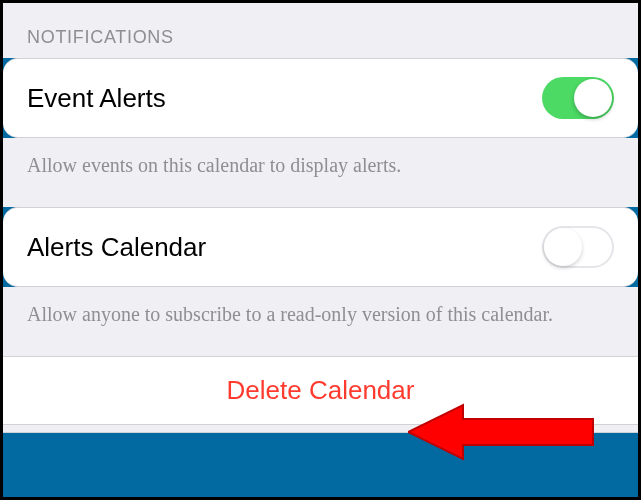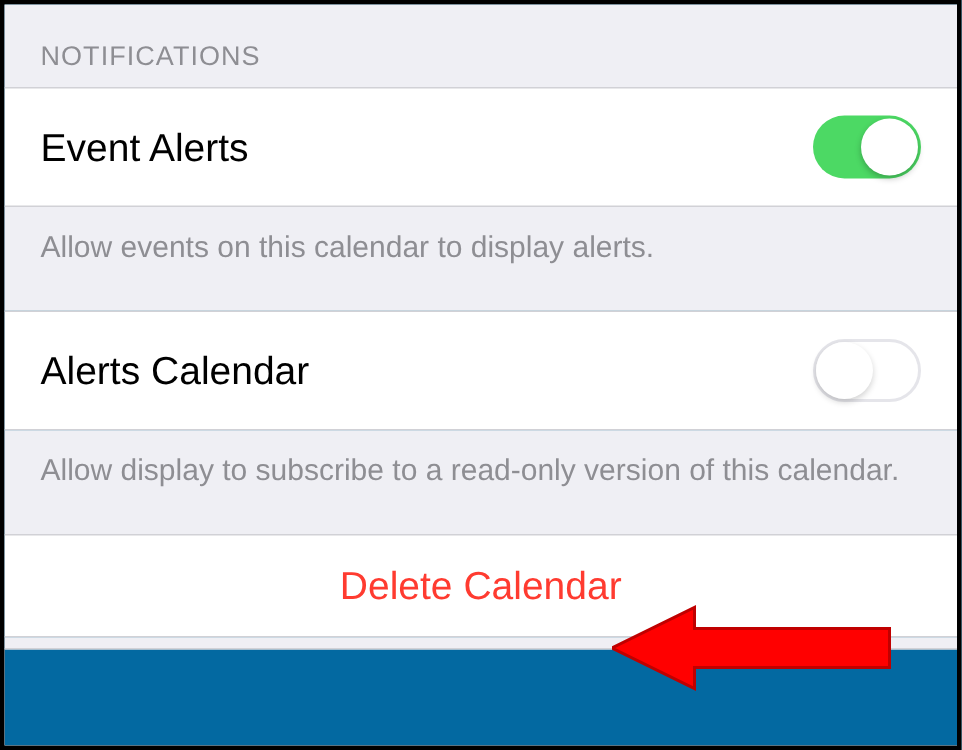--- a/index.html
+++ b/index.html
@@ -24,32 +24,34 @@
       background: #efeff4;
     }
     .row {
       background: #fff;
       border-top: 1px solid #d1d1d6;
       border-bottom: 1px solid #d1d1d6;
       padding: 18px 24px;
       display: flex;
       align-items: center;
       justify-content: space-between;
+      border-radius: 15px;
     }
     .row + .footer-text { border-top: none; }
     .row-label {
       font-size: 26px;
       color: #000;
     }
     .footer-text {
       padding: 14px 24px 28px 24px;
       font-size: 20px;
       color: #8e8e93;
       background: #efeff4;
       line-height: 1.35;
+      font-family: Liberation Serif, serif;
     }
     .toggle {
       width: 72px;
       height: 42px;
       border-radius: 21px;
       position: relative;
       cursor: pointer;
     }
     .toggle.on {
       background: #4cd964;
@@ -114,21 +116,21 @@
 
   <div class="footer-text">Allow events on this calendar to display alerts.</div>
 
   <div class="row">
     <span class="row-label">Alerts Calendar</span>
     <div class="toggle off">
       <div class="knob"></div>
     </div>
   </div>
 
-  <div class="footer-text">Allow display to subscribe to a read-only version of this calendar.</div>
+  <div class="footer-text">Allow anyone to subscribe to a read-only version of this calendar.</div>
 
   <div class="delete-row">
     <span class="delete-text">Delete Calendar</span>
   </div>
 
   <div class="spacer-bottom"></div>
 
 </div>
 
 <svg class="arrow" width="190" height="70" viewBox="0 0 190 70">

